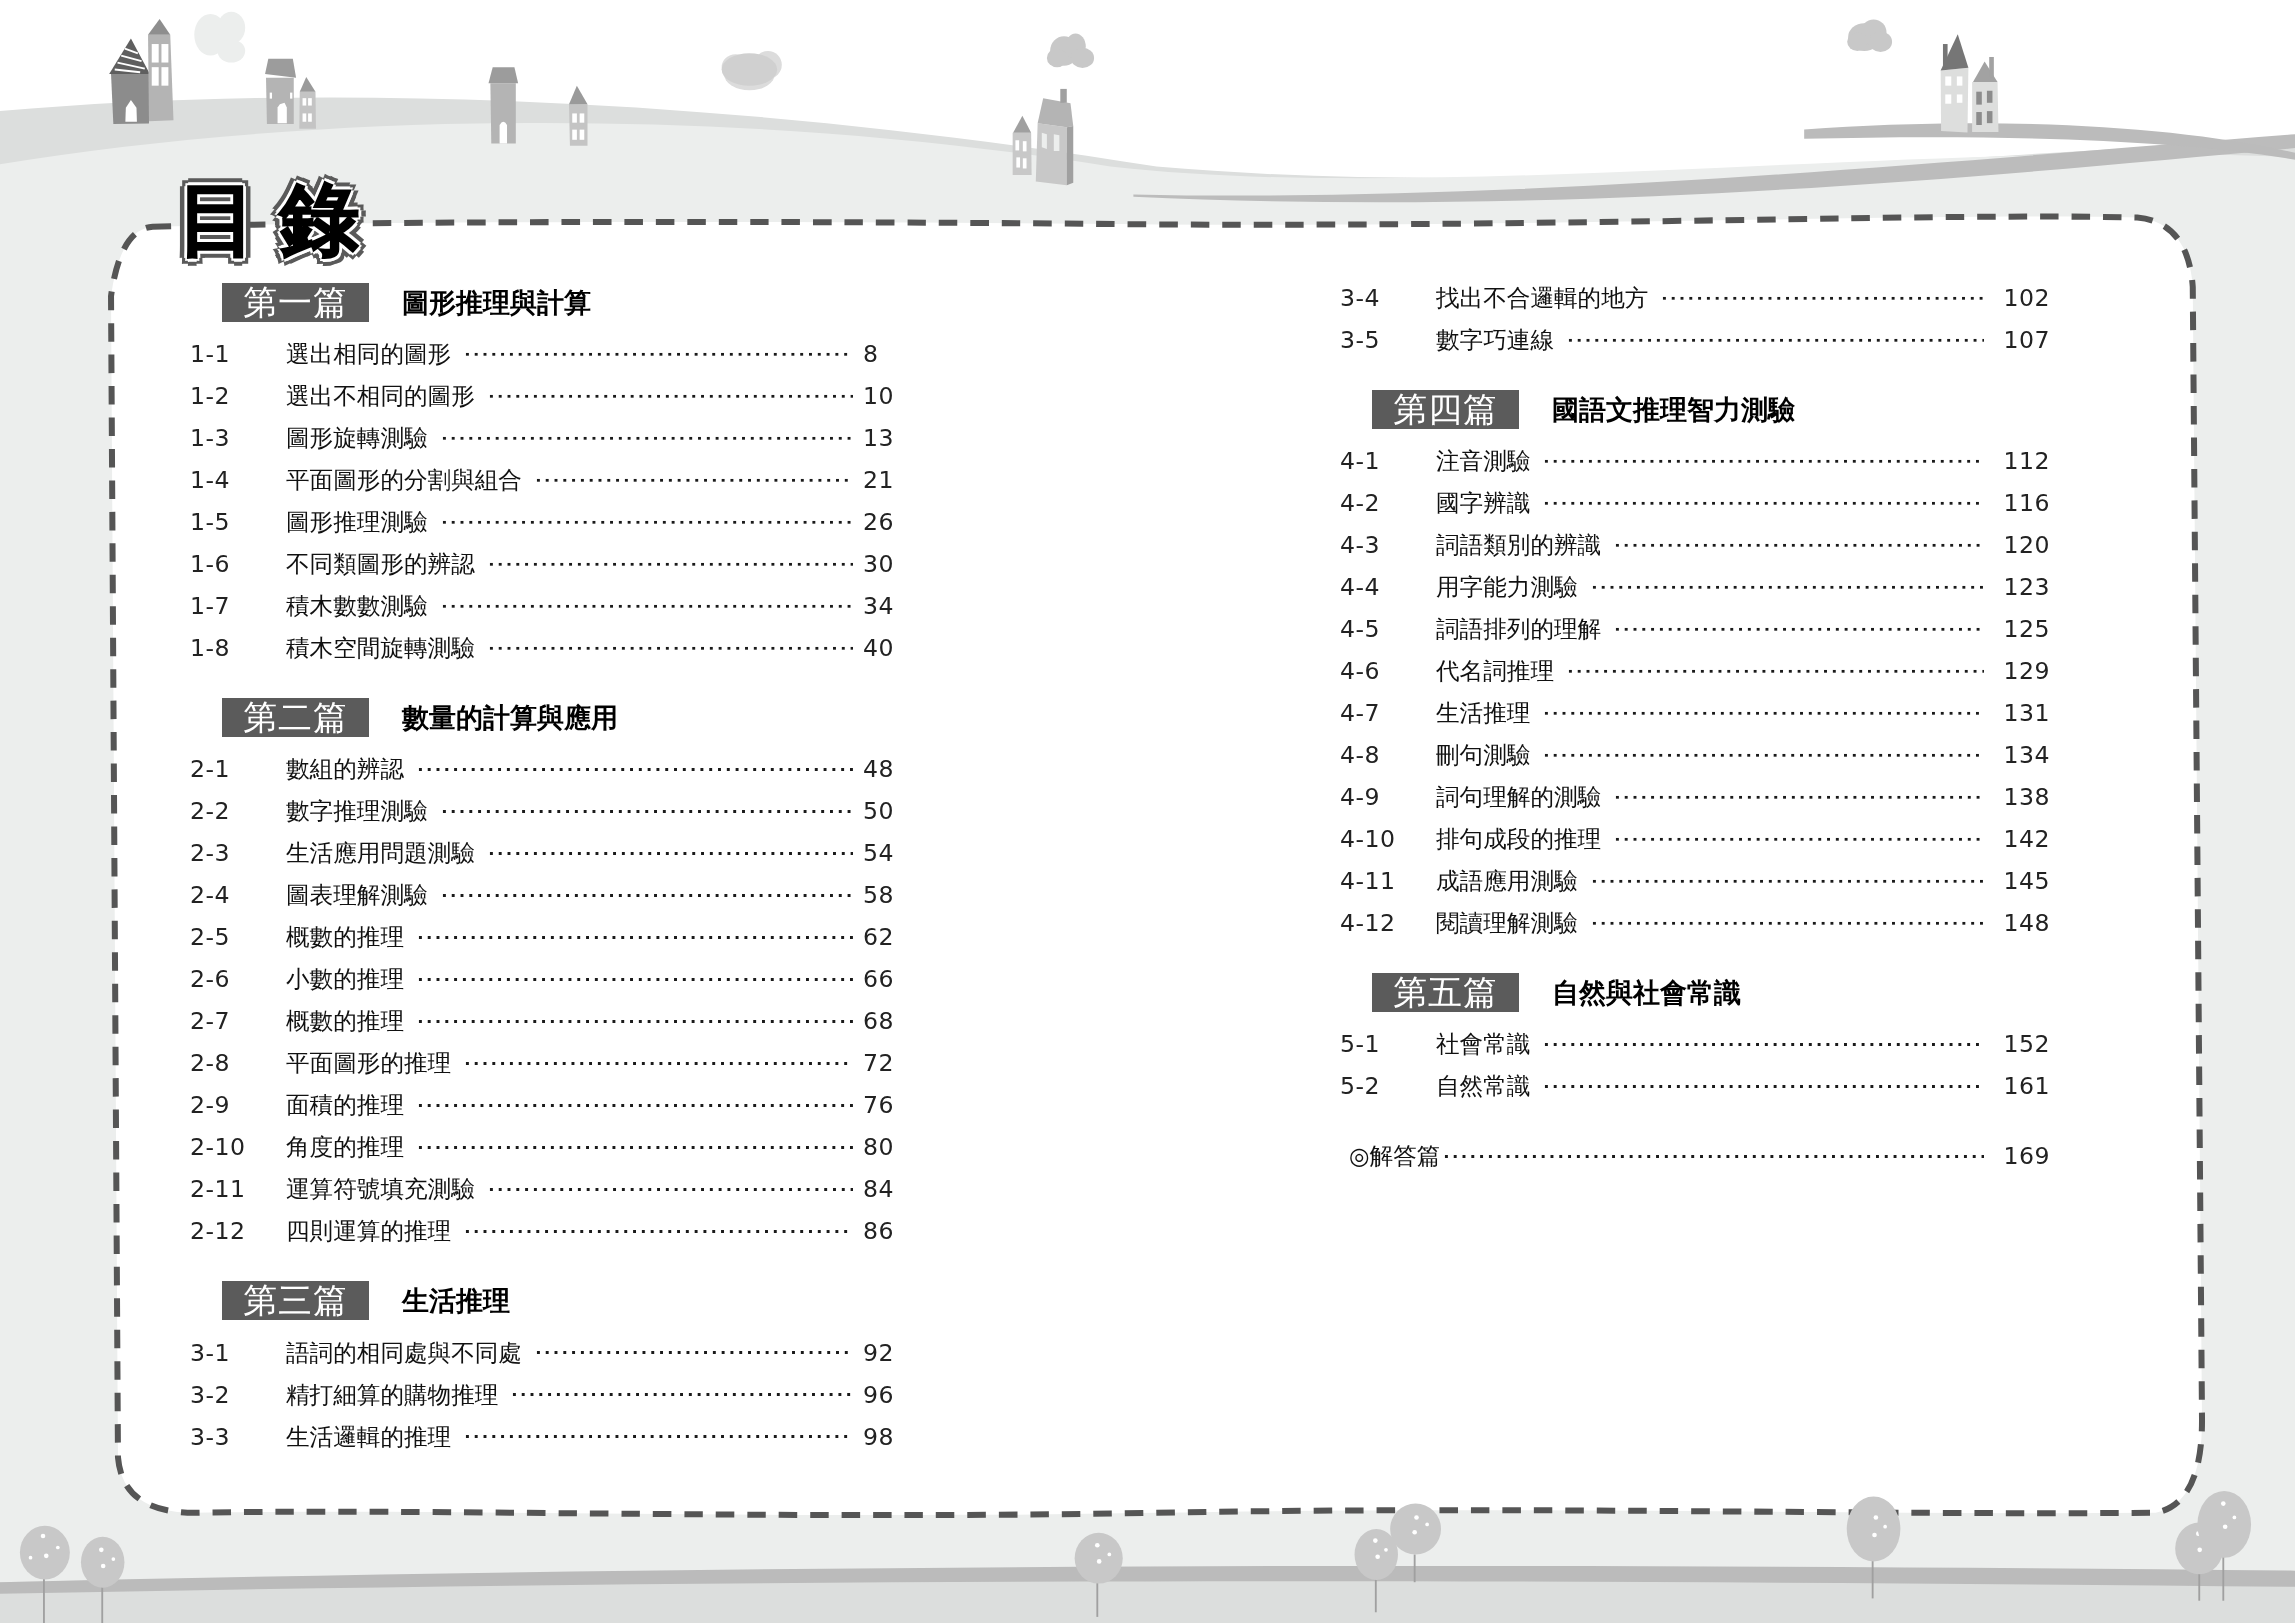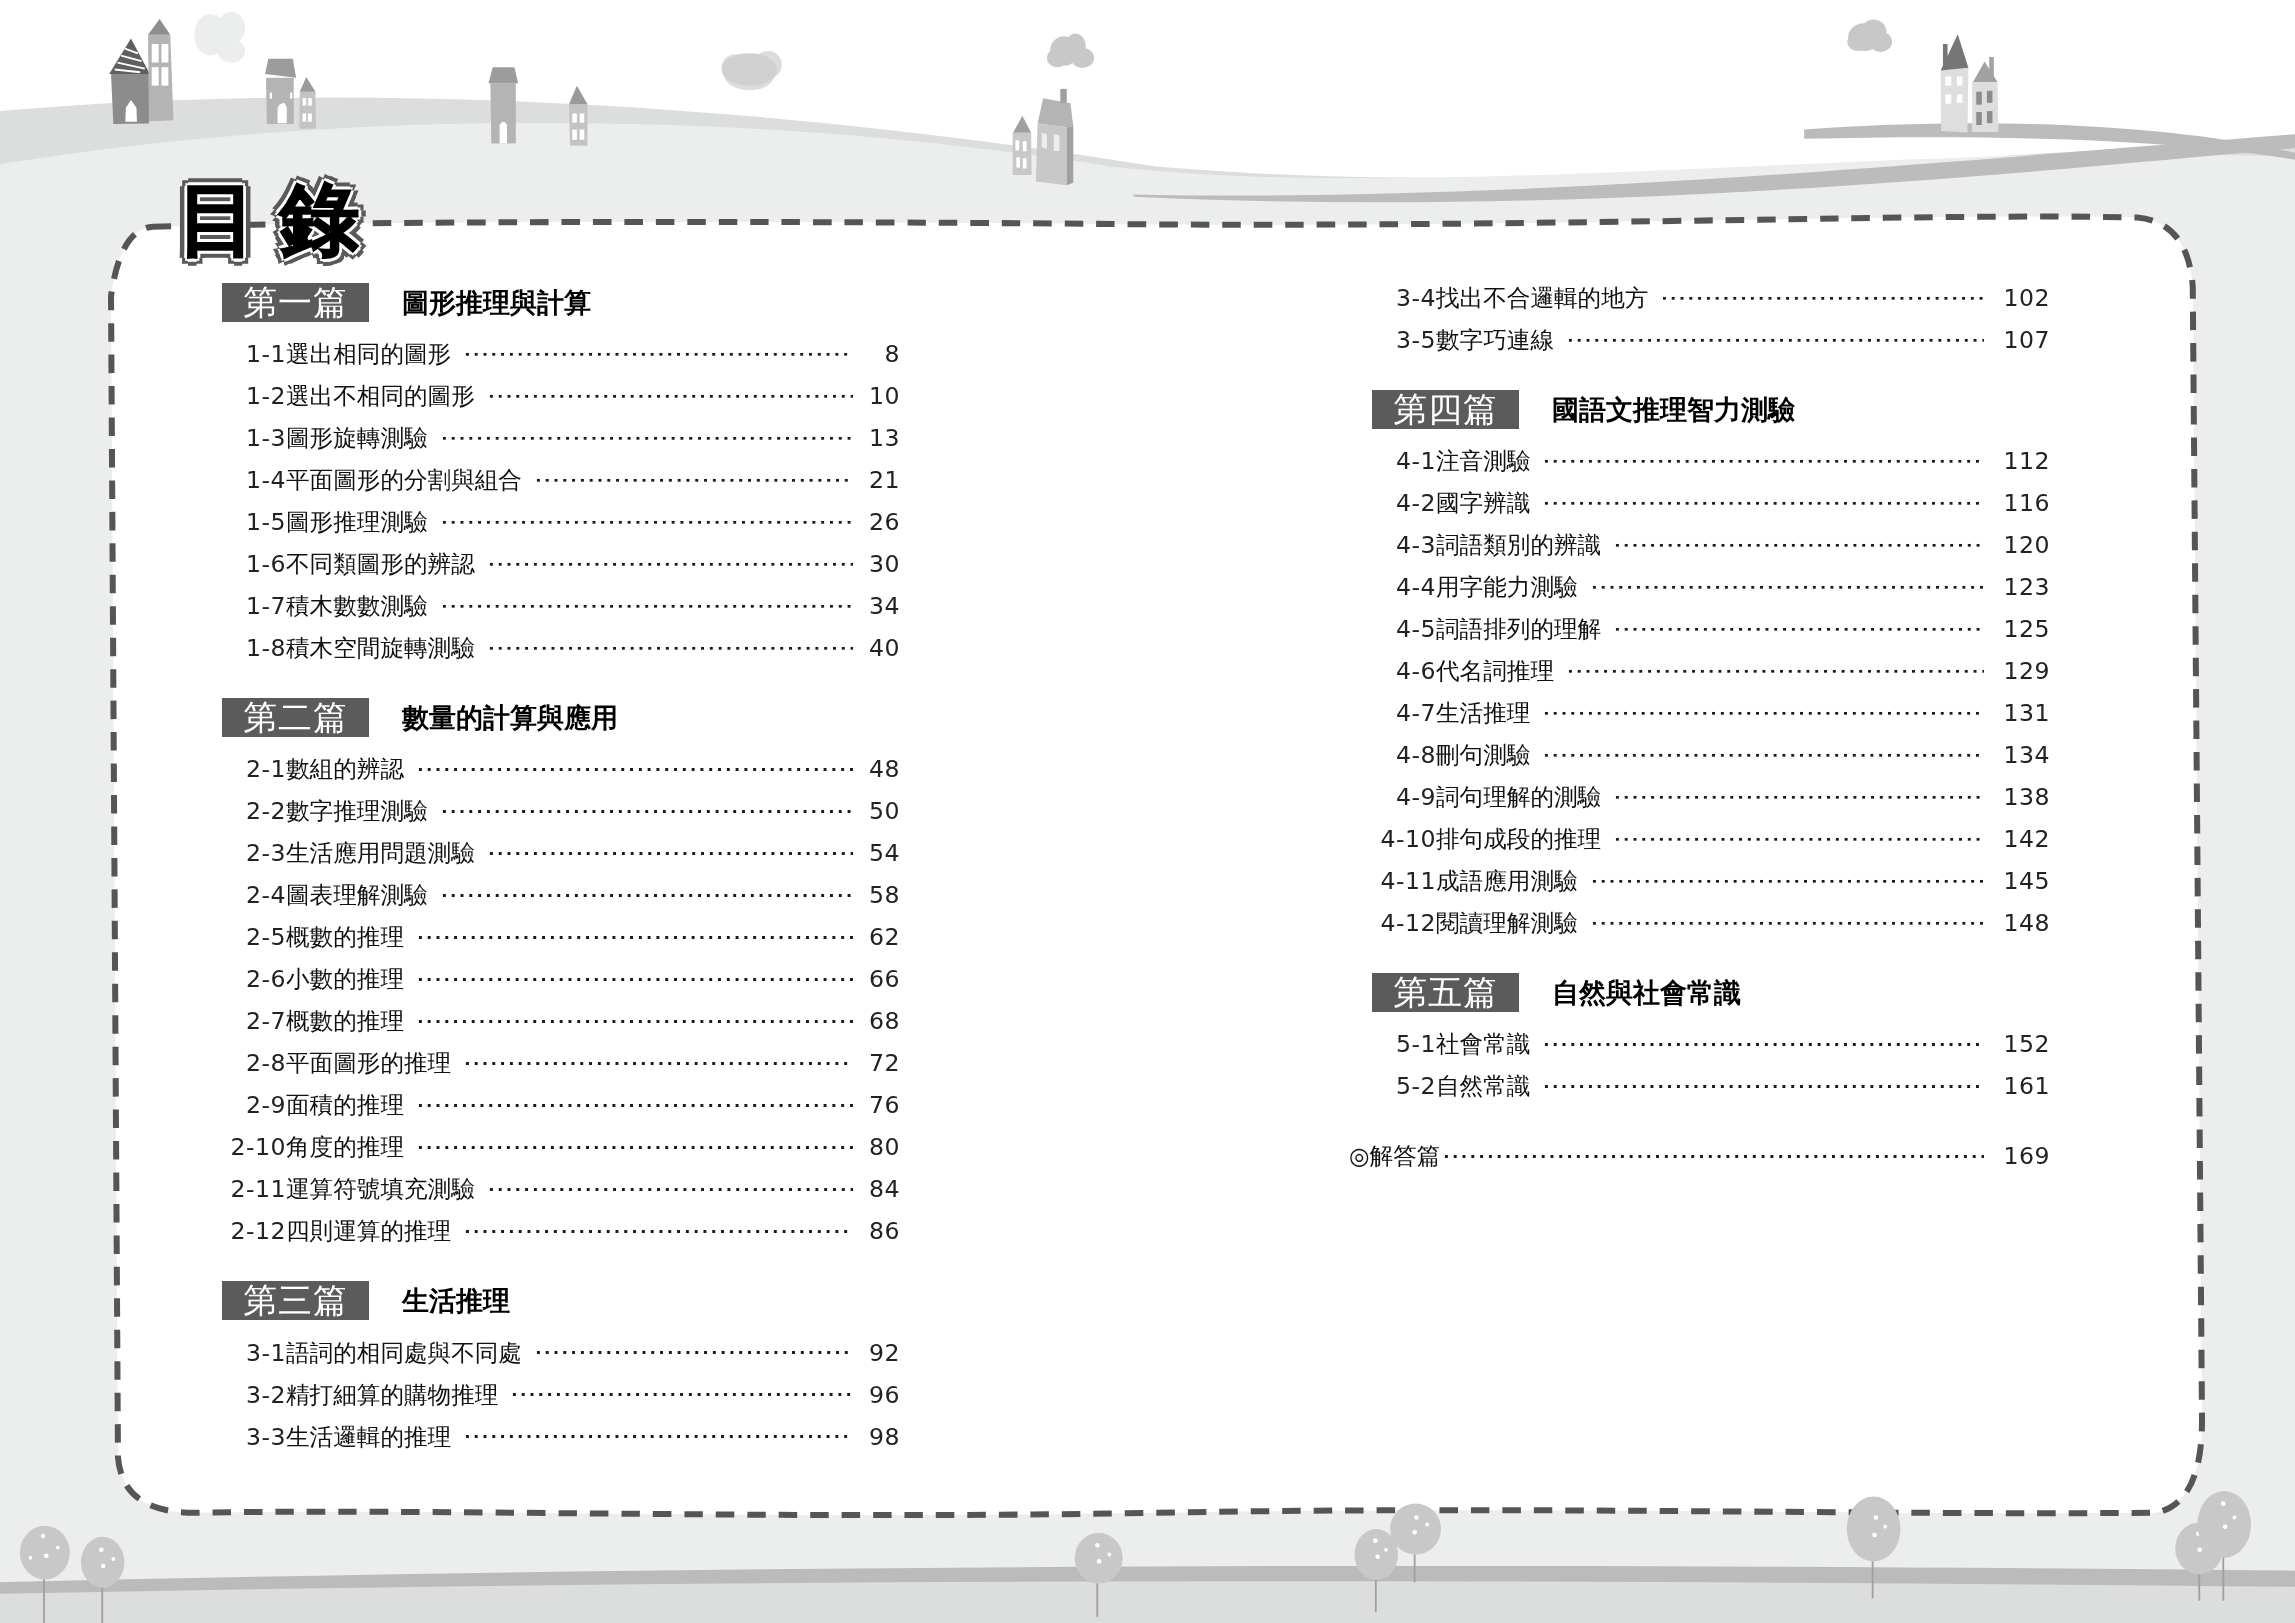--- a/index.html
+++ b/index.html
@@ -24,28 +24,28 @@
   .col { position:absolute; }
   .col-left { left:190px; top:282px; width:710px; }
   .col-right { left:1340px; top:277px; width:710px; }
   .section-head { display:flex; align-items:center; height:41px; margin-bottom:10.2px; }
   .section-badge {
     width:147px; height:39px; background:#5b5b5b; color:#ffffff;
     font-size:34px; display:flex; align-items:center; justify-content:center; letter-spacing:0.9px;margin-left:32px;
   }
   .section-title { margin-left:33px; font-size:27px; font-weight:bold; color:#000000; }
   .row { display:flex; align-items:center; height:42px; font-size:23.6px; }
-  .row .num { width:96px; flex:none; color:#222; letter-spacing:0.5px;text-align:right; }
+  .row .num { width:96px; flex:none; color:#222; letter-spacing:0.5px; }
   .row .label { flex:none; color:#111; white-space:nowrap; }
   .row .dots {
     flex:1 1 auto; margin:0 10.2px 0 12px; height:4.6px;
     background-image: radial-gradient(circle, #1a1a1a 1.5px, transparent 1.7px);
     background-size: 8.8px 4.6px; background-repeat: repeat-x; background-position: left center;
   }
-  .row .page { flex:none; width:auto; text-align:right; color:#222; letter-spacing:0.5px; }
+  .row .page { flex:none; width:auto; color:#222; letter-spacing:0.5px; }
   .col-left .row .page { min-width:37px; }
   .col-right .row .page { min-width:46px; margin-left:9.3px; }
   .gap-section { height:28px; }
   .answers-row { margin-top:28px; }
   .answers-row .label { margin-left:9px; }
 </style>
 </head>
 <body>
 
 <svg class="bg" viewBox="0 0 4961 3508" xmlns="http://www.w3.org/2000/svg">

